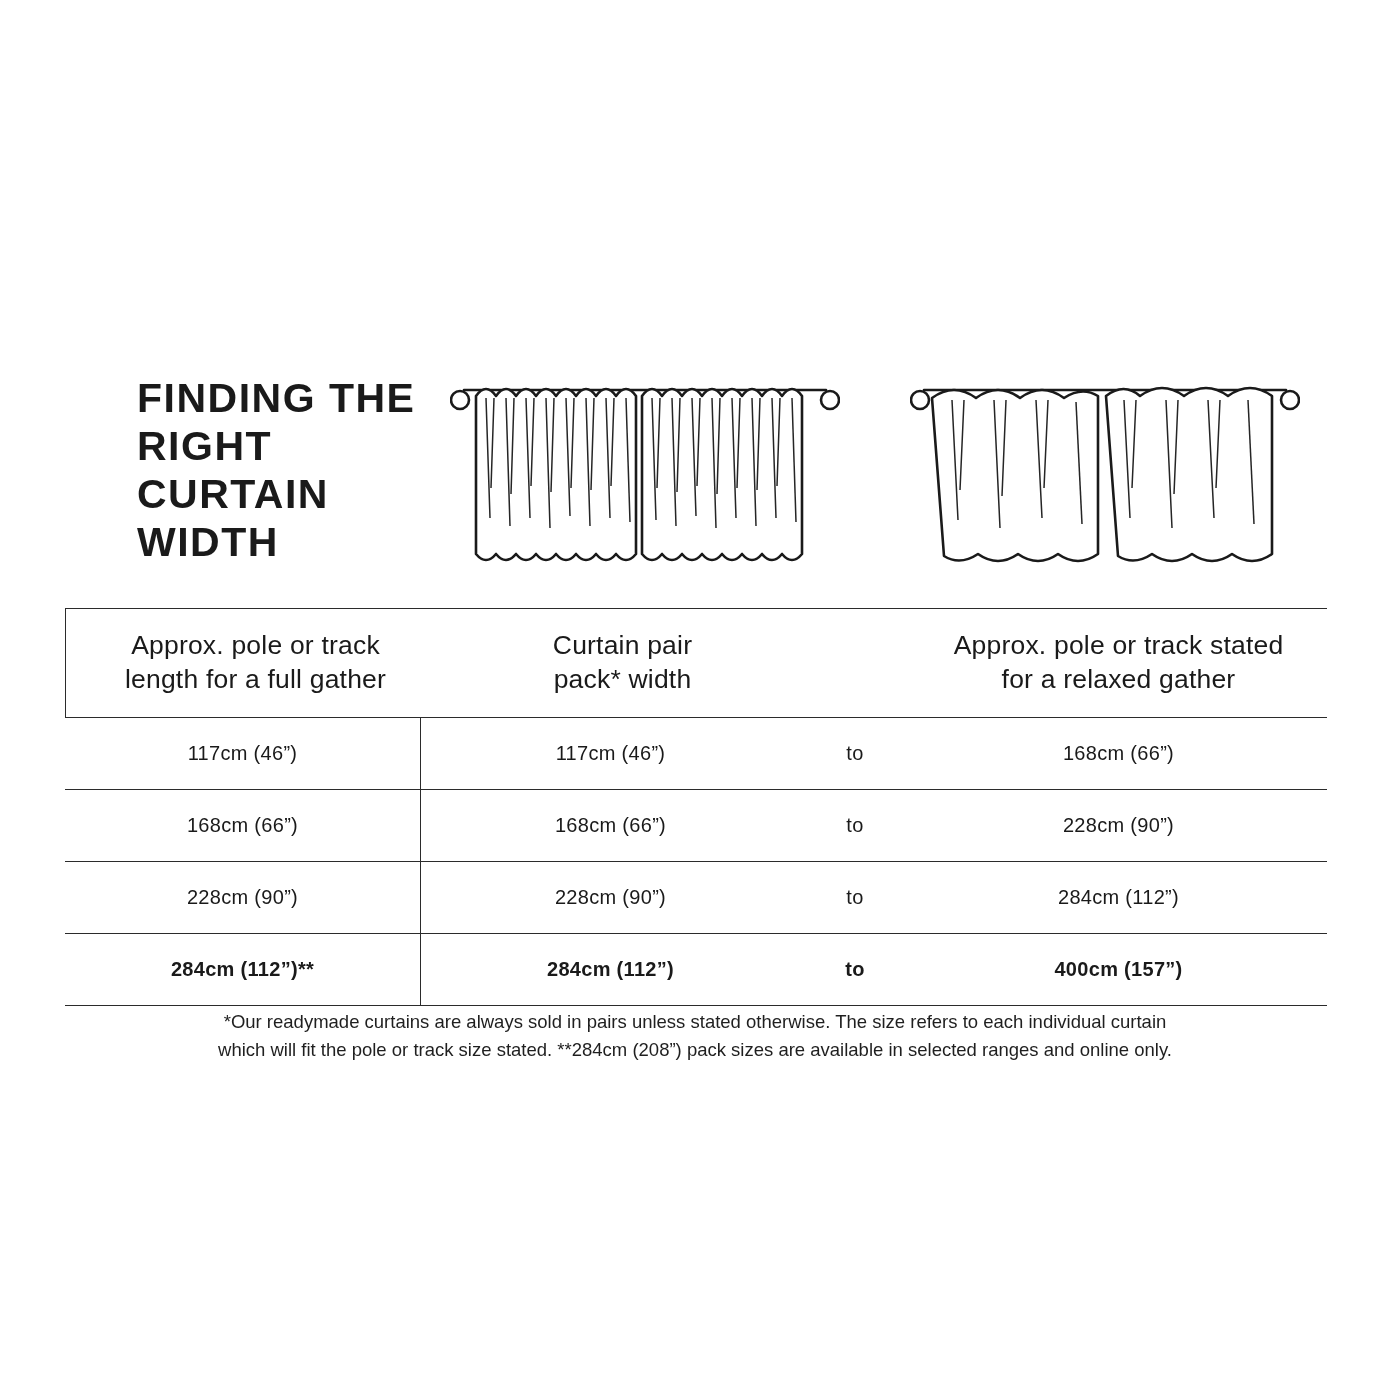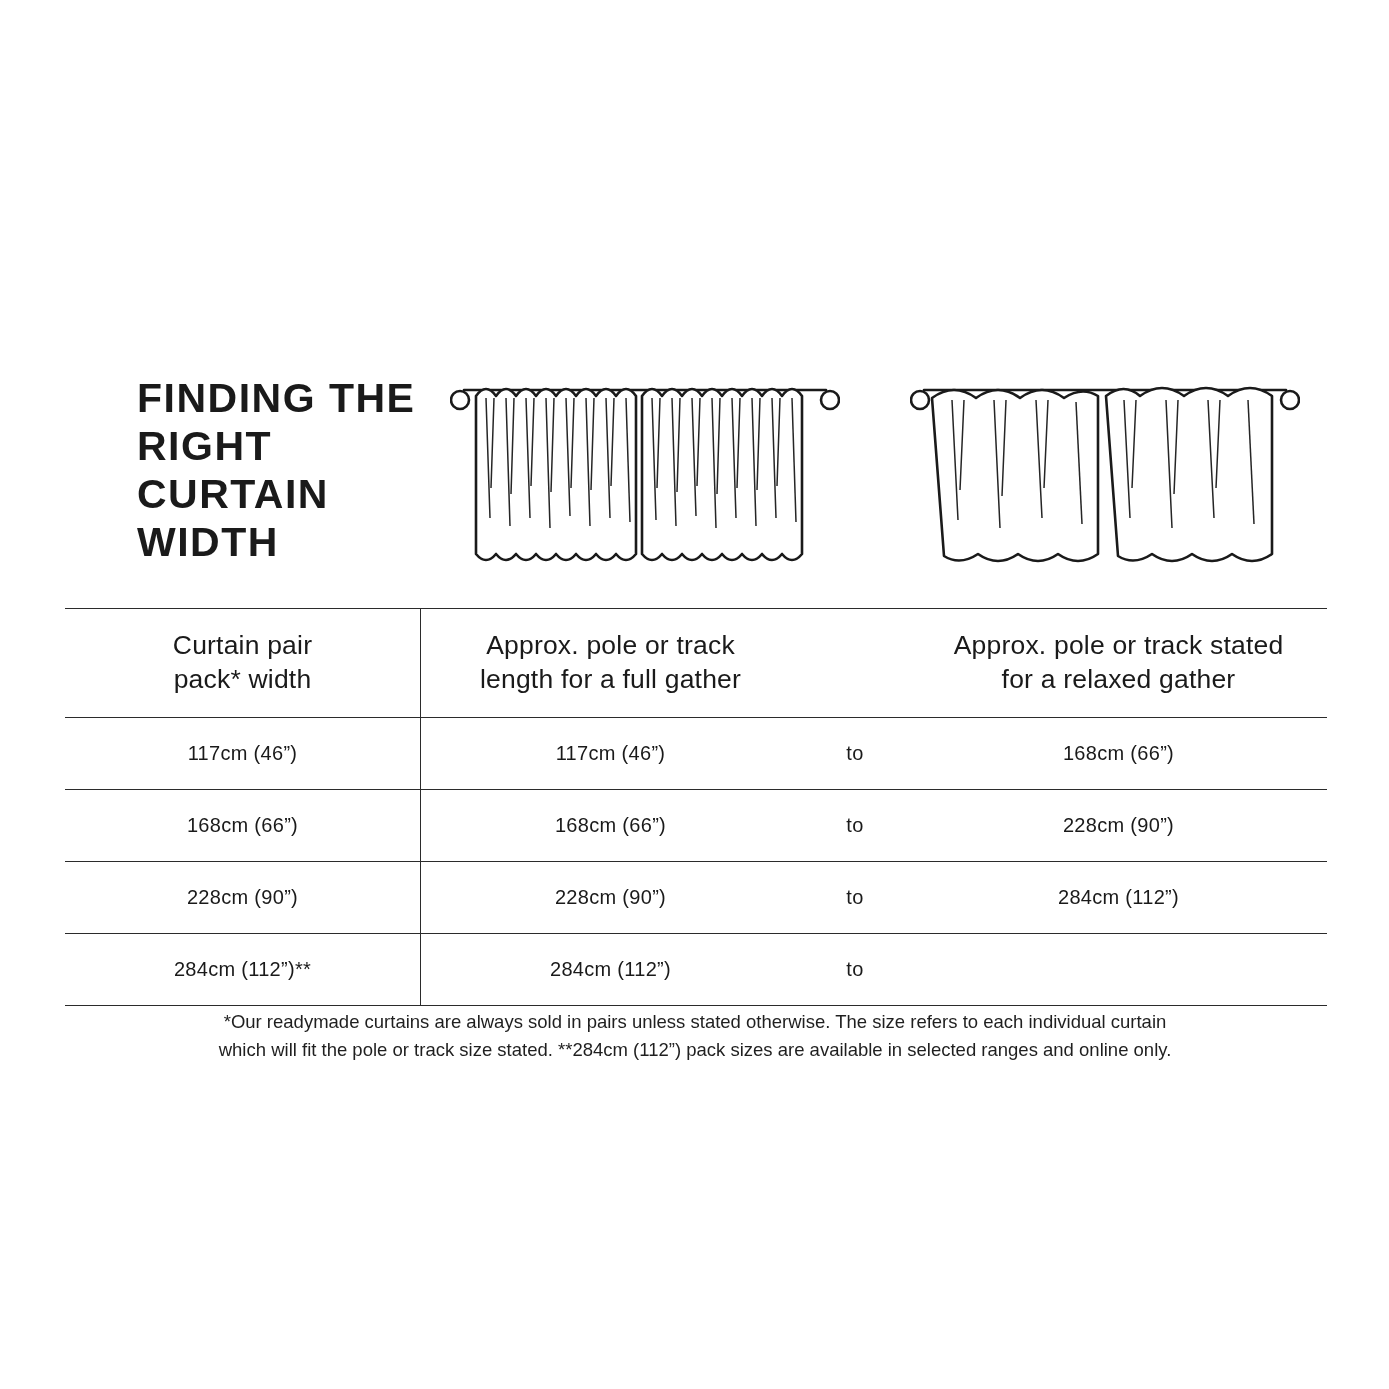--- a/index.html
+++ b/index.html
@@ -62,20 +62,21 @@
     width: 1262px;
   }
 
   .row {
     display: flex;
     align-items: stretch;
     border-top: 1.6px solid #2b2b2b;
   }
   .row.last {
     border-bottom: 1.6px solid #2b2b2b;
+    font-weight: bold;
   }
 
   .cell {
     box-sizing: border-box;
     display: flex;
     align-items: center;
     justify-content: center;
     text-align: center;
     padding: 0 8px;
   }
@@ -201,28 +202,28 @@
           <path d="M338 32 L344 156"></path>
         </g>
       </svg>
     </div>
 
   </div>
 
   <div class="table">
 
     <div class="row head-row">
+      <div class="cell col-b divider">
+        <span class="head-text">Approx. pole or track
+length for a full gather</span>
+      </div>
       <div class="cell col-a">
         <span class="head-text">Curtain pair
 pack* width</span>
       </div>
-      <div class="cell col-b divider">
-        <span class="head-text">Approx. pole or track
-length for a full gather</span>
-      </div>
       <div class="cell col-mid">
         <span class="head-text"></span>
       </div>
       <div class="cell col-c">
         <span class="head-text">Approx. pole or track stated
 for a relaxed gather</span>
       </div>
     </div>
 
     <div class="row data-row">
@@ -243,20 +244,21 @@
       <div class="cell col-a">228cm (90”)</div>
       <div class="cell col-b divider">228cm (90”)</div>
       <div class="cell col-mid">to</div>
       <div class="cell col-c">284cm (112”)</div>
     </div>
 
     <div class="row data-row last">
       <div class="cell col-a">284cm (112”)**</div>
       <div class="cell col-b divider">284cm (112”)</div>
       <div class="cell col-mid">to</div>
+      <div class="cell col-c">400cm (157”)</div>
     </div>
 
   </div>
 
   <div class="footnote">*Our readymade curtains are always sold in pairs unless stated otherwise. The size refers to each individual curtain
-which will fit the pole or track size stated. **284cm (112”) pack sizes are available in selected ranges and online only.</div>
+which will fit the pole or track size stated. **284cm (208”) pack sizes are available in selected ranges and online only.</div>
 
 </div>
 
 </body></html>

